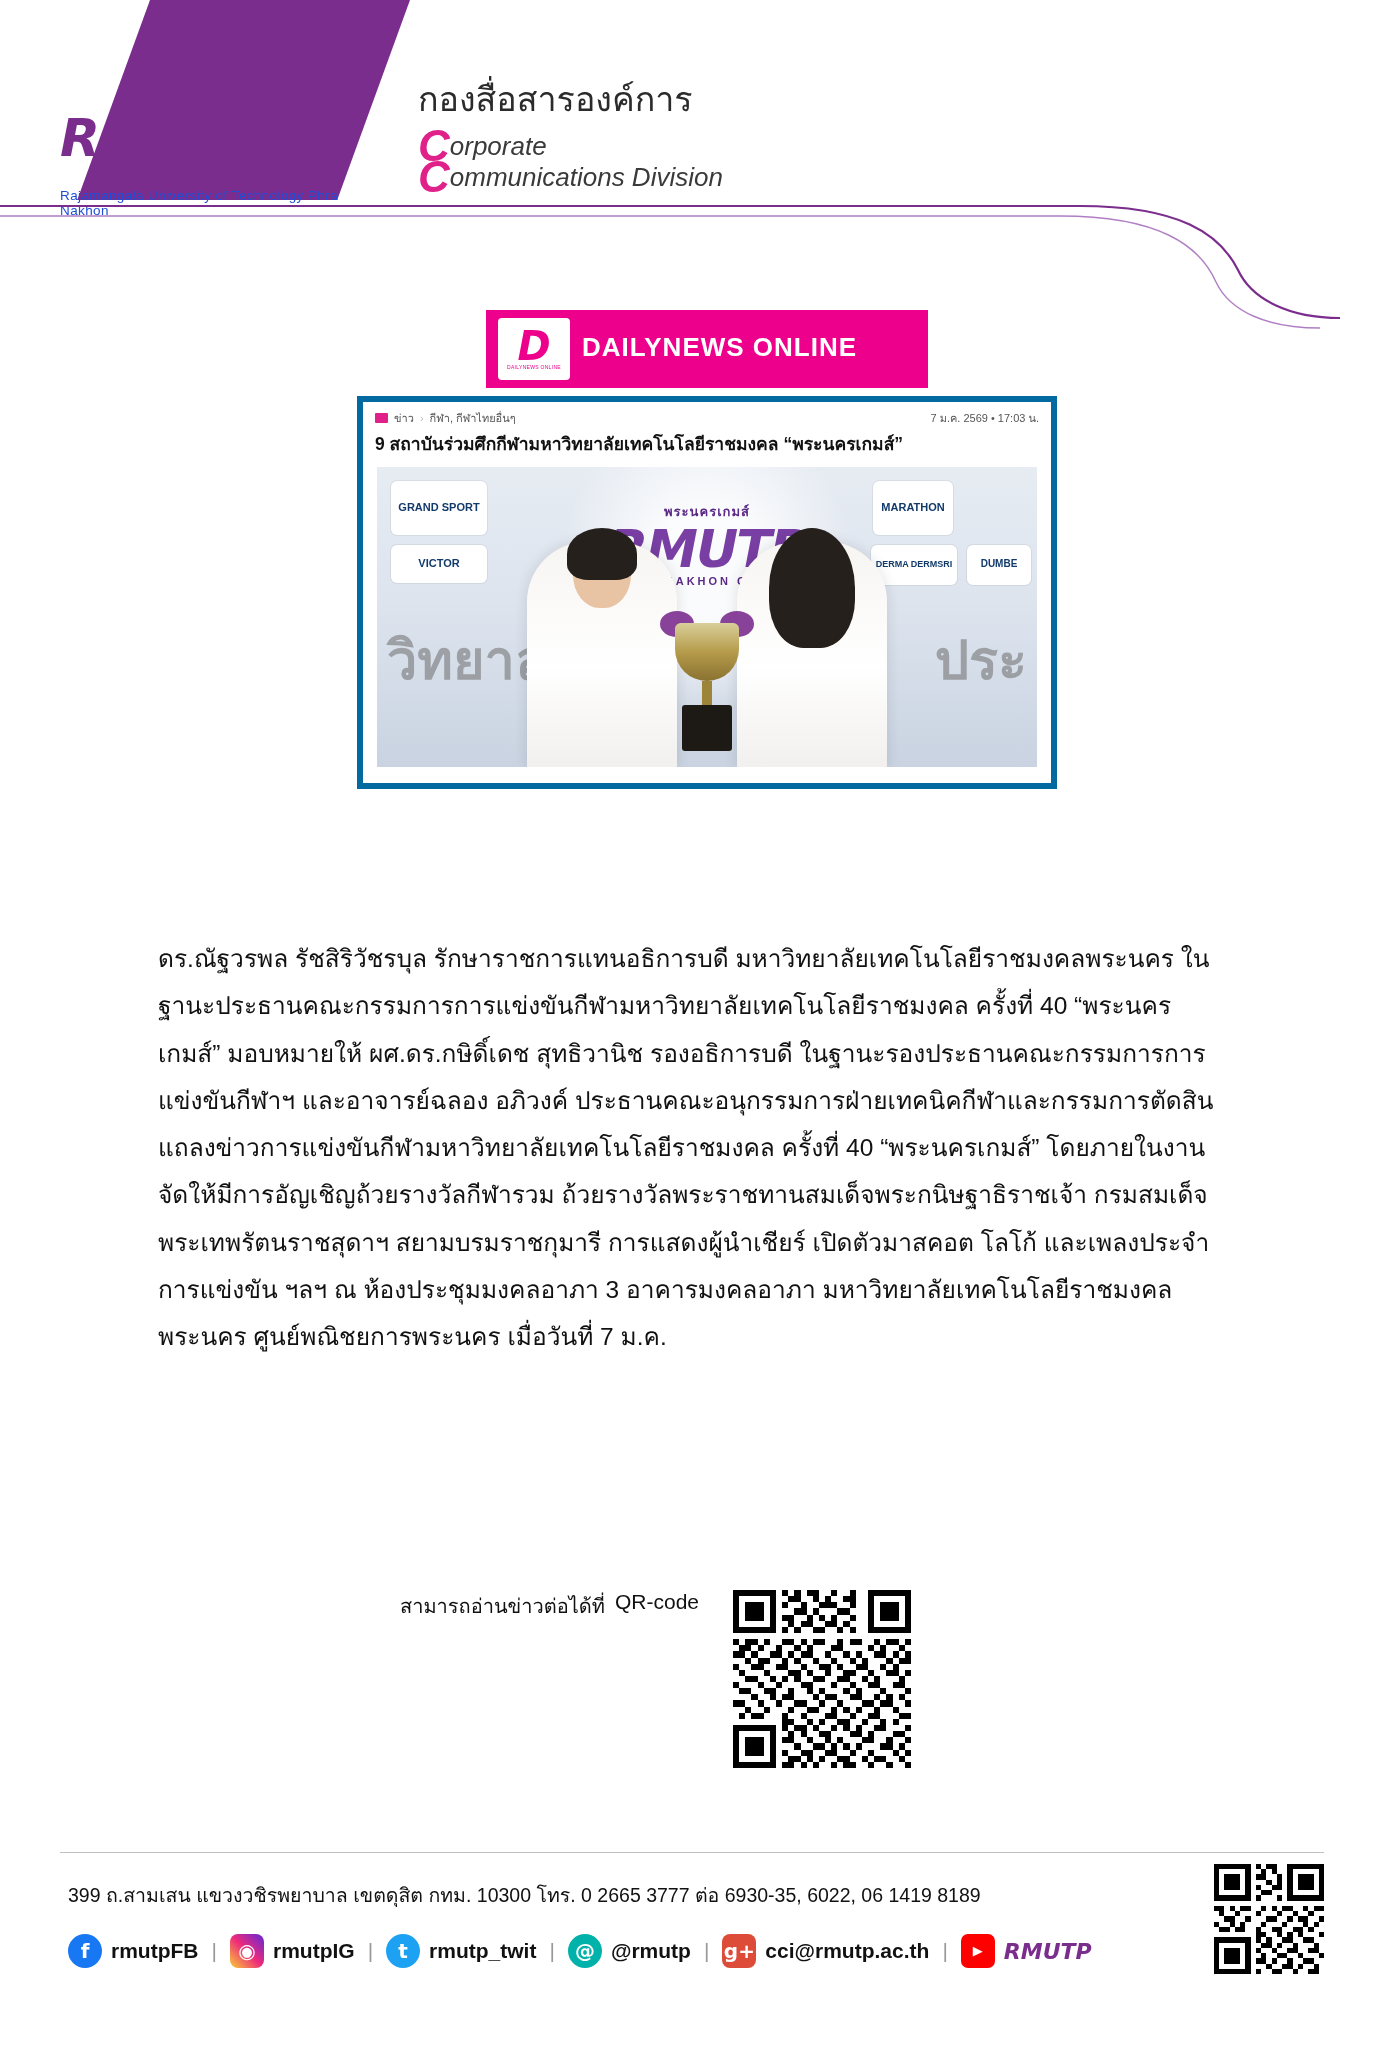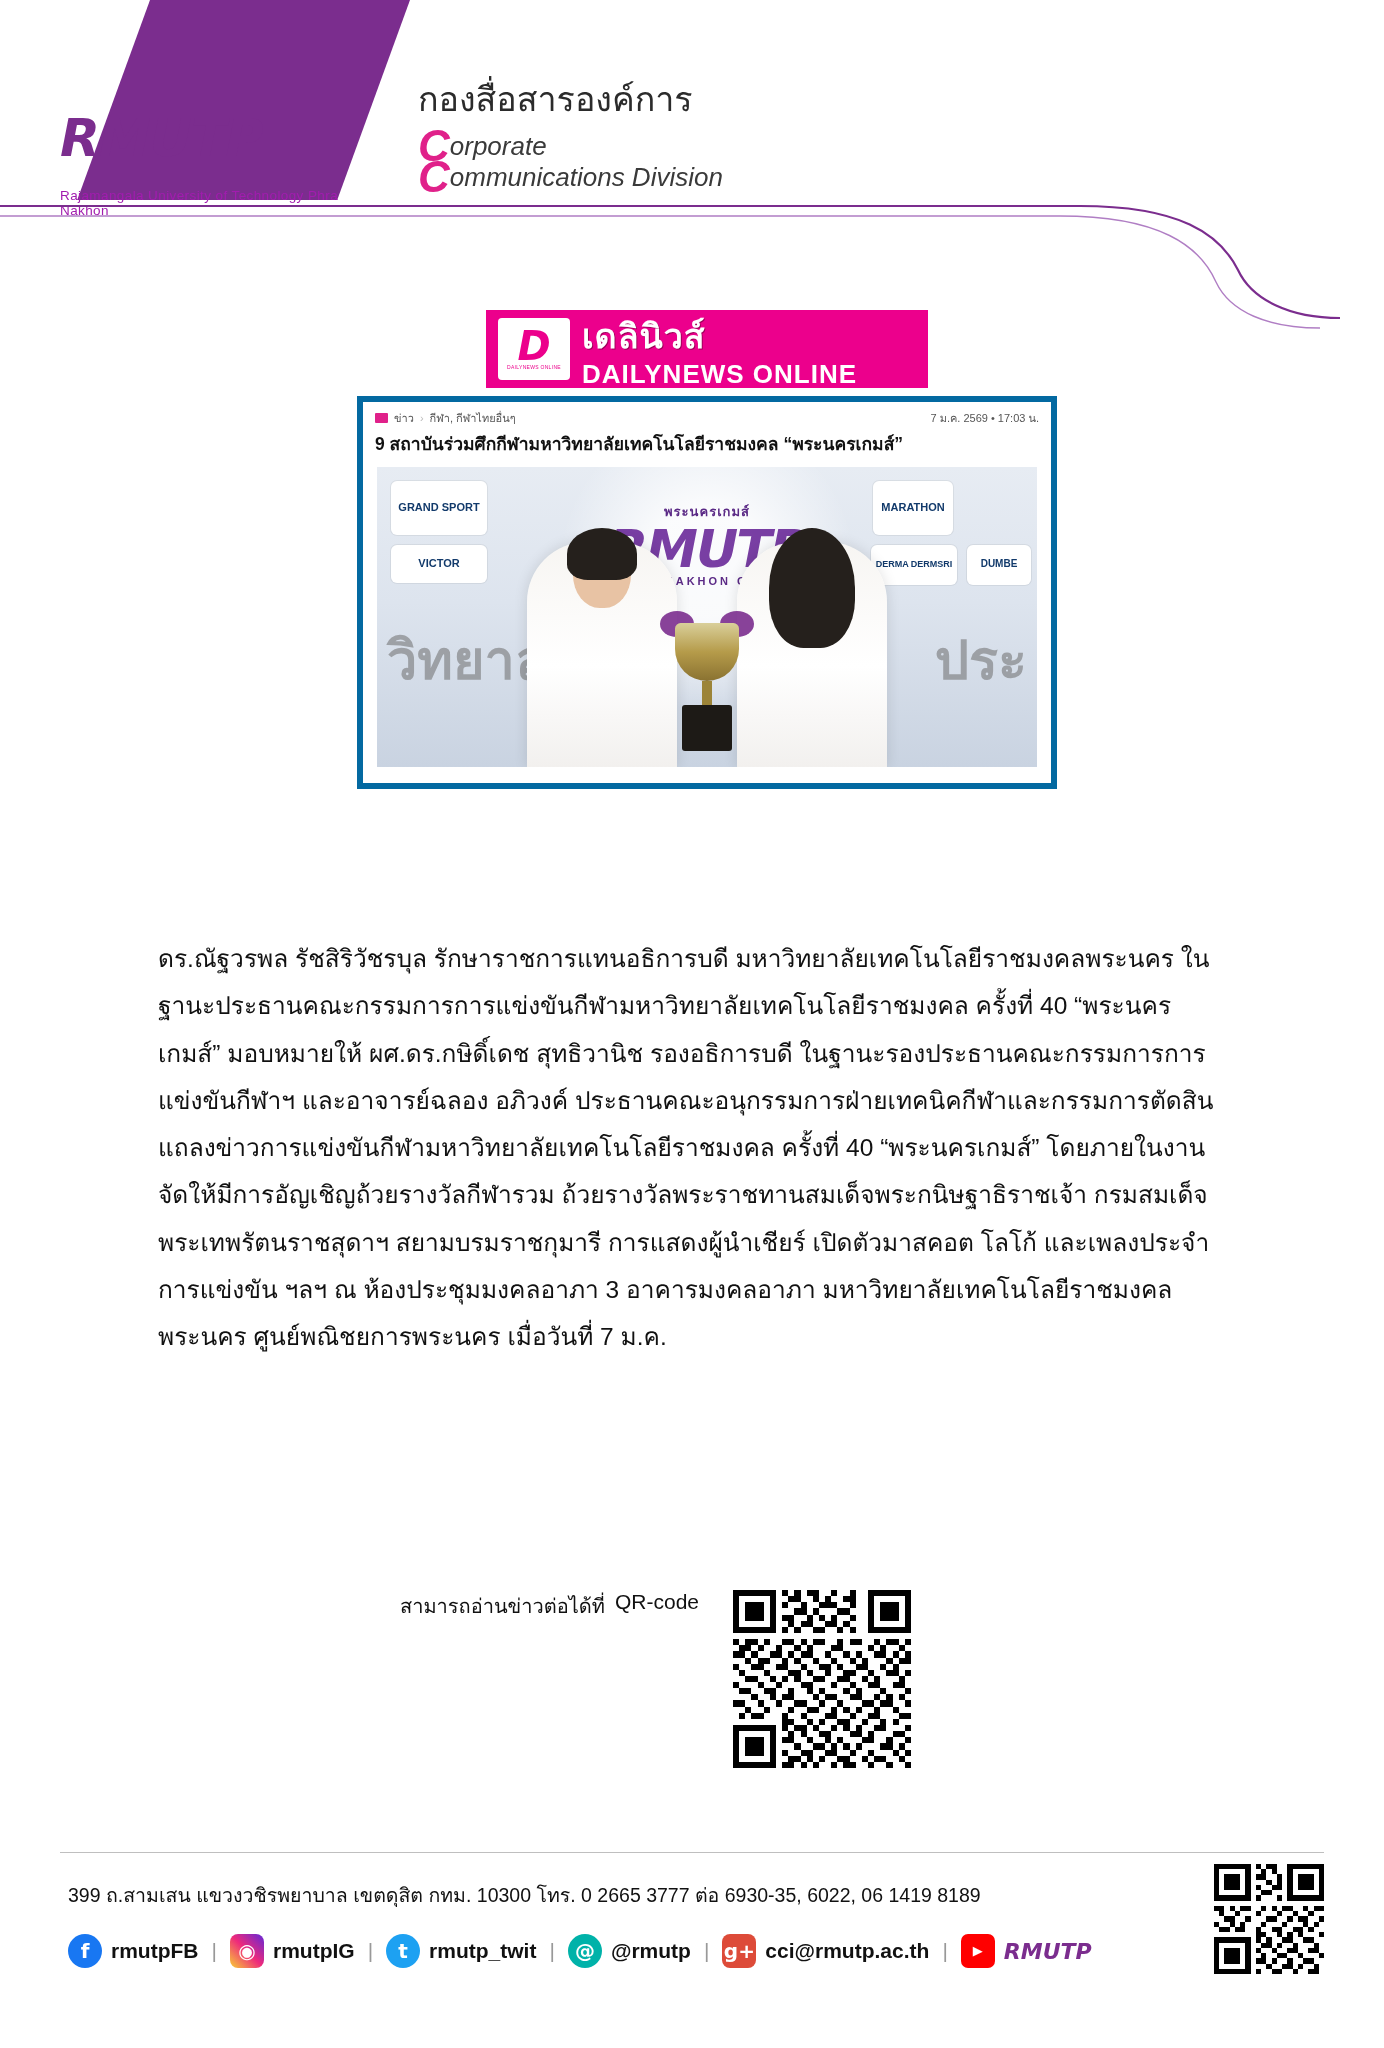--- a/index.html
+++ b/index.html
@@ -44,21 +44,21 @@
     font-size: 52px;
     font-weight: 700;
     font-style: italic;
     color: #7b2d8e;
     letter-spacing: -1px;
     line-height: 1;
   }
   .logo-sub {
     font-family: "Liberation Sans", sans-serif;
     font-size: 13.5px;
-    color: #a21caf;
+    color: #1d4ed8;
     margin-top: 24px;
     letter-spacing: 0.4px;
   }
   .header-th {
     position: absolute;
     top: 72px;
     left: 418px;
     font-size: 34px;
     color: #2b2b2b;
     font-family: Liberation Serif, serif;
@@ -480,21 +480,20 @@
 </div>
 
 <div class="clipping">
 
   <div class="dn-banner">
     <div class="dn-logo-box">
       <div class="dn-logo-d">D</div>
       <div class="dn-logo-small">DAILYNEWS ONLINE</div>
     </div>
     <div>
-      <div class="dn-thai">เดลินิวส์</div>
       <div class="dn-en">DAILYNEWS ONLINE</div>
     </div>
   </div>
 
   <div class="article-card">
     <div class="article-meta">
       <div class="meta-left">
         <span class="meta-icon"></span>
         <span>ข่าว</span>
         <span class="meta-sep">›</span>

